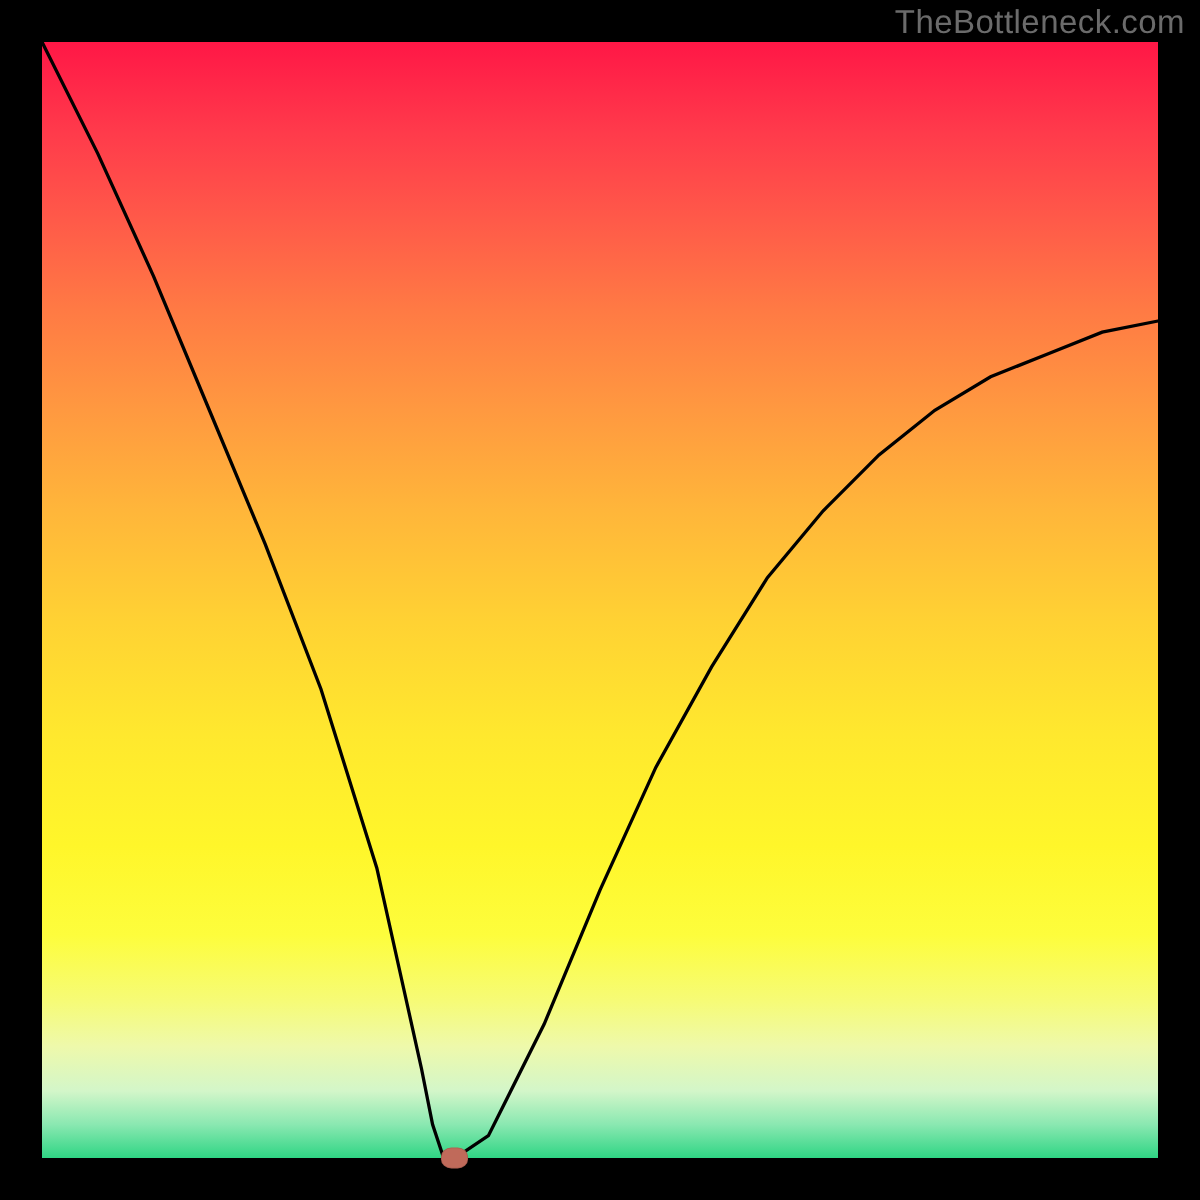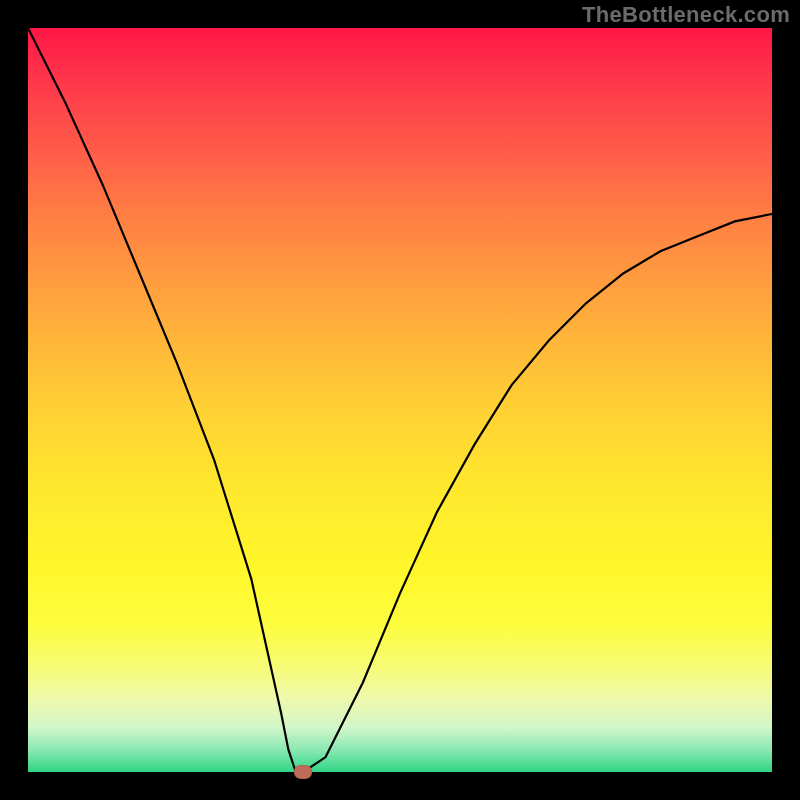--- a/index.html
+++ b/index.html
@@ -18,21 +18,21 @@
     overflow: hidden;
   }
   .watermark {
     position: absolute;
     right: 10px;
     top: 2px;
     z-index: 10;
     color: #6b6b6b;
     font-size: 22px;
     letter-spacing: 0.3px;
-    font-weight: 700;
+    font-weight: 400;
     user-select: none;
   }
   .plot-area {
     position: absolute;
     left: 28px;
     top: 28px;
     width: 744px;
     height: 744px;
     background: linear-gradient(
       to bottom,

